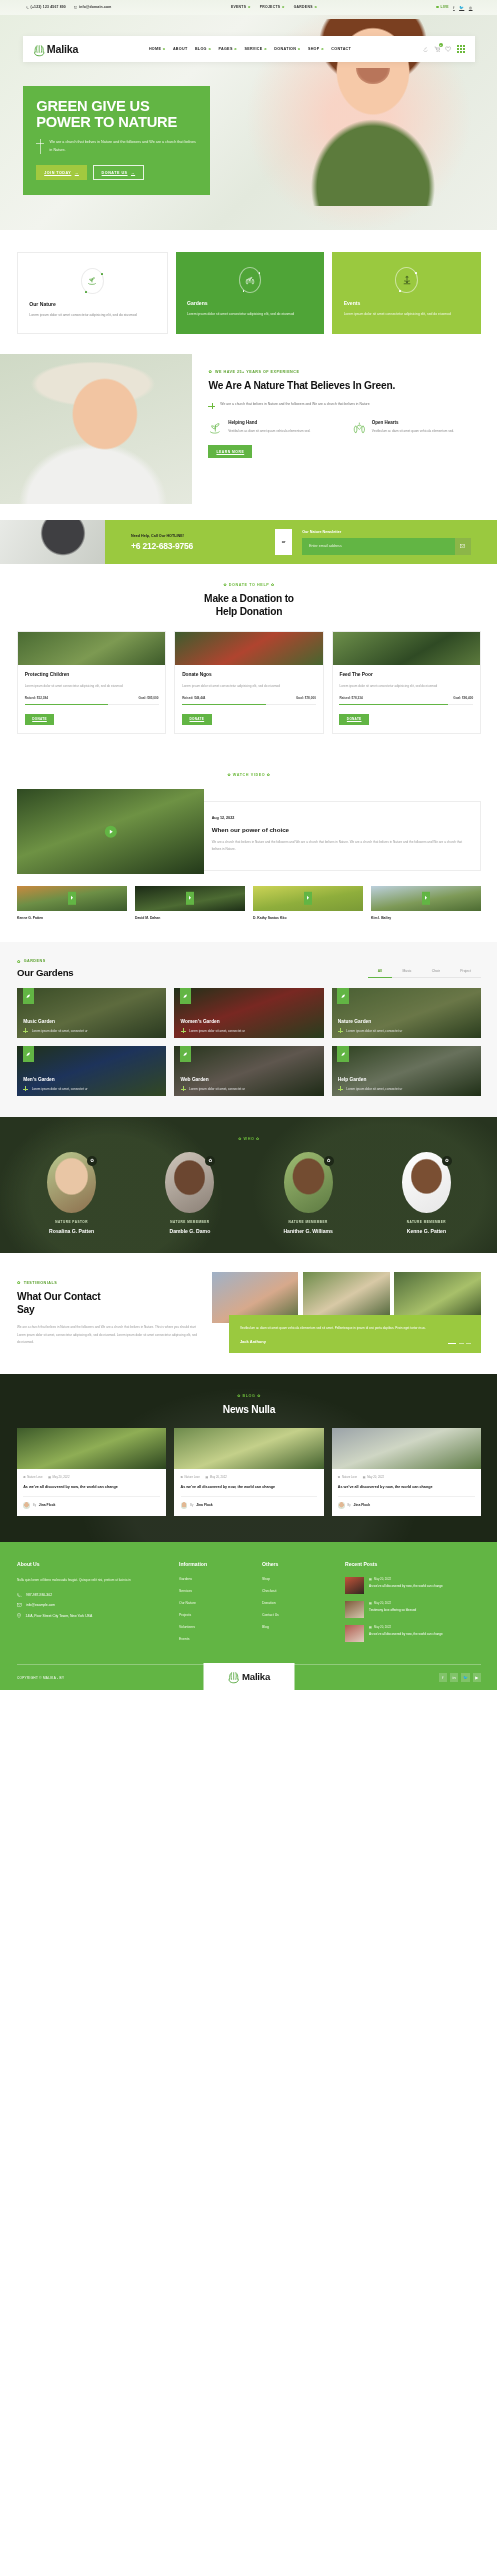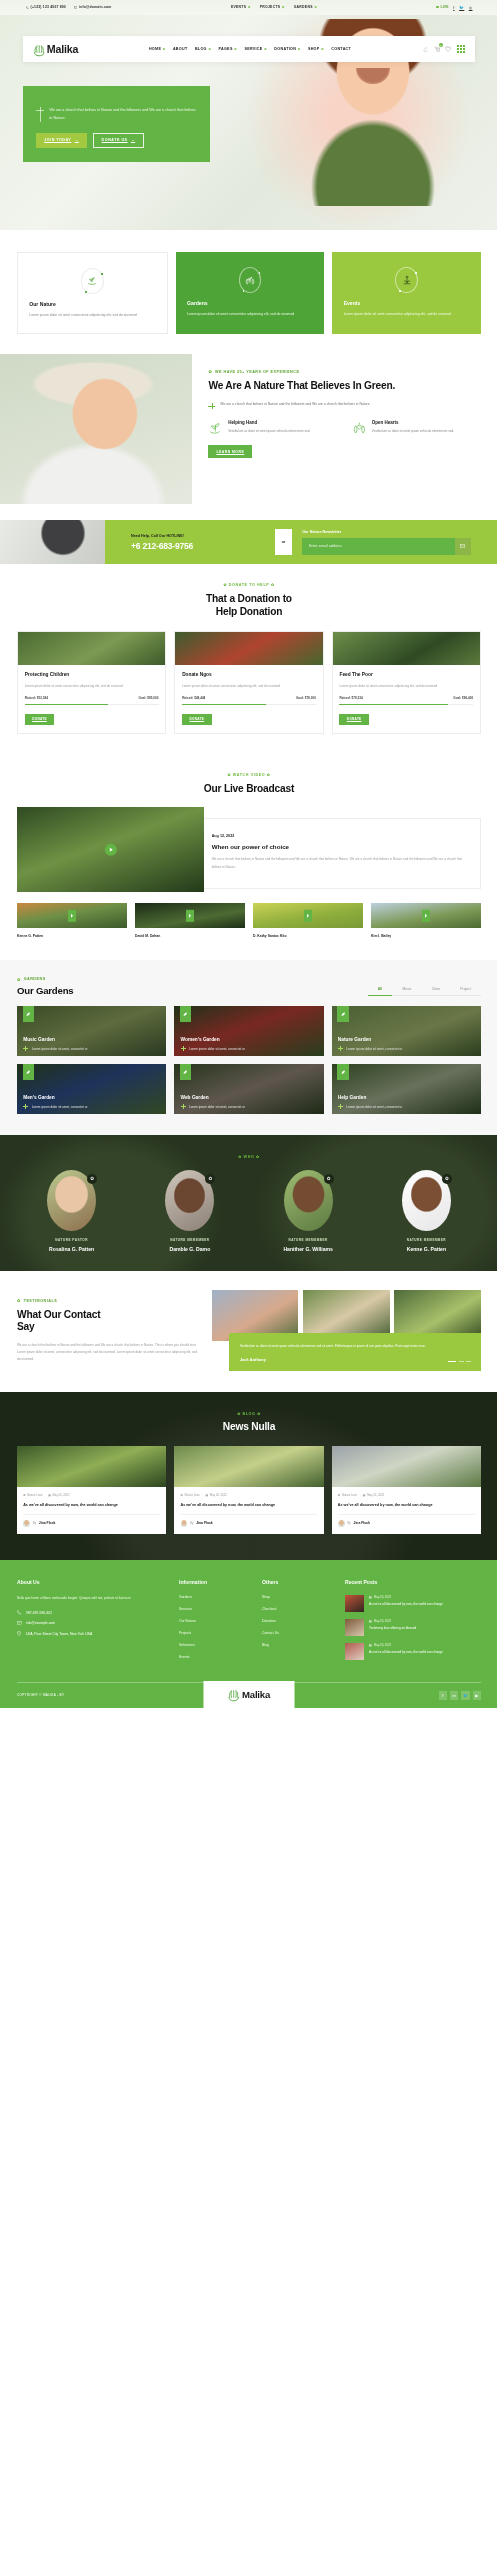--- a/index.html
+++ b/index.html
@@ -434,20 +434,24 @@
           <span></span>
           <span></span>
         <span></span>
           <span></span>
           <span></span>
       </span>
     </div>
   </div>
 
   <div class="hero-panel">
+    <h1>
+      <span>GREEN GIVE US</span><br>
+      <span>POWER TO NATURE</span>
+    </h1>
     <div class="hero-sub">
       <span class="bar"></span>
       <p>We are a church that belives in Nature and the followers and We are a church that belives in Nature.</p>
     </div>
     <div class="hero-btns">
       <a class="btn btn-lime" href="#">
           <span>JOIN TODAY</span>
           <span>→</span>
         </a>
       <a class="btn btn-out" href="#">
@@ -587,21 +591,21 @@
 </div>
 
 <div class="wrap">
   <div class="sec-head">
     <div class="sec-eyebrow">
       <span>✿</span>
       <span>DONATE TO HELP</span>
       <span>✿</span>
     </div>
     <h2>
-      <span>That a Donation to</span><br>
+      <span>Make a Donation to</span><br>
       <span>Help Donation</span>
     </h2>
   </div>
   <div class="dongrid">
     <div class="doncard">
       <div class="don-img d1"></div>
       <div class="don-body">
         <h3>Protecting Children</h3>
         <p>Lorem ipsum dolor sit amet consectetur adipisicing elit, sed do eiusmod</p>
         <div class="don-meta">
@@ -645,21 +649,20 @@
       </div>
     </div>
   </div>
 
   <div class="sec-head">
     <div class="sec-eyebrow">
       <span>✿</span>
       <span>WATCH VIDEO</span>
       <span>✿</span>
     </div>
-    <h2>Our Live Broadcast</h2>
   </div>
   <div class="bc-wrap">
     <div class="bc-video">
       <span class="ph"></span>
     </div>
     <div class="bc-card">
       <div class="bc-date">Aug 12, 2022</div>
       <h3>When our power of choice</h3>
       <p>We are a church that belives in Nature and the followers and We are a church that belives in Nature. We are a church that belives in Nature and the followers and We are a church that belives in Nature.</p>
     </div>

